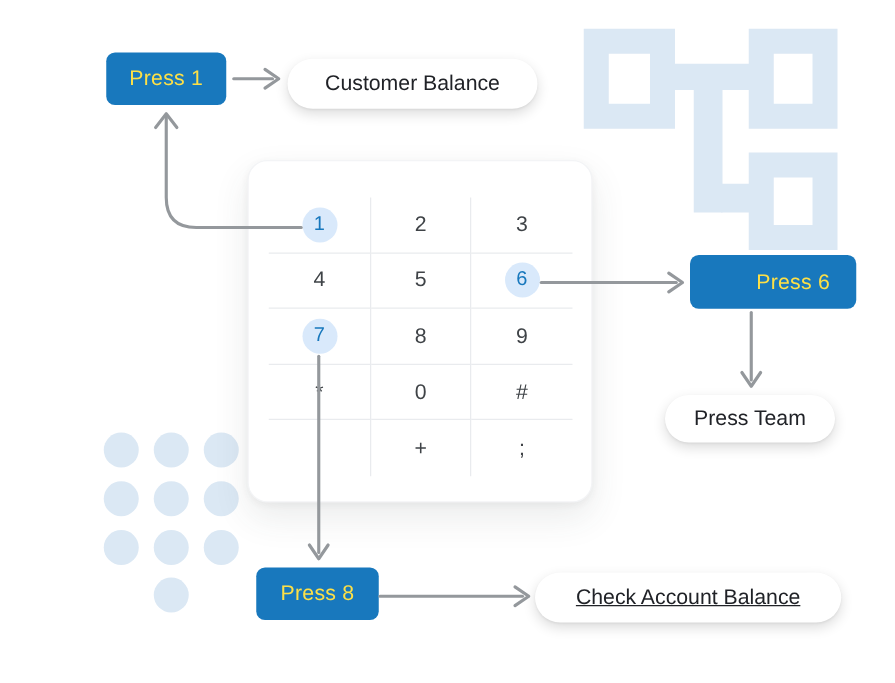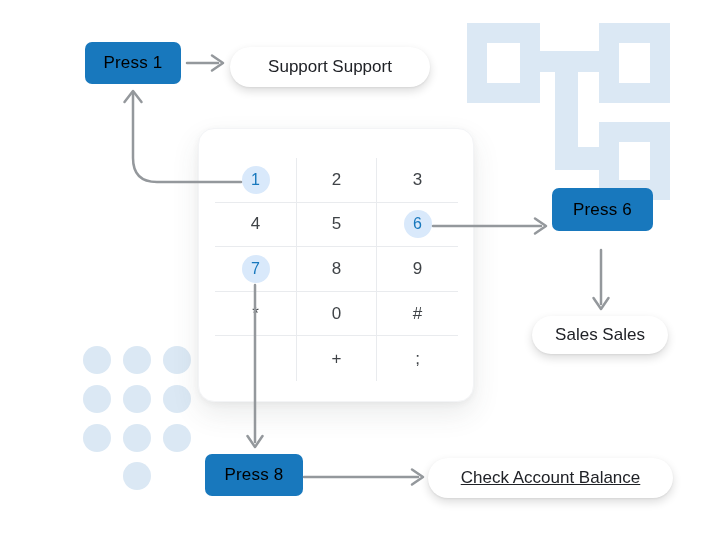--- a/index.html
+++ b/index.html
@@ -39,21 +39,21 @@
   .key:not(:nth-child(3n)){border-right:1px solid var(--line);}
   .key:nth-child(-n+12){border-bottom:1px solid var(--line);}
   .key .kl{display:inline-flex;align-items:center;justify-content:center;min-width:20px;height:28px;}
   .key.hl .kl{
     width:28px;height:28px;border-radius:50%;background:var(--circle-bg);
     color:var(--blue);font-size:16px;
   }
   
   .press-btn{
     position:absolute;display:flex;align-items:center;justify-content:center;
-    background:var(--blue);color:#000000;font-size:17px;border-radius:7px;
+    background:var(--blue);color:#fde047;font-size:17px;border-radius:7px;
     z-index:2;letter-spacing:.2px;
   }
   
   .pill{
     position:absolute;display:flex;align-items:center;justify-content:center;
     background:#fff;color:var(--pill-text);font-size:17px;border-radius:999px;
     box-shadow:0 1px 2px rgba(0,0,0,.06),0 4px 10px rgba(0,0,0,.14);
     z-index:2;
   }
   
@@ -131,25 +131,25 @@
       <div class="key">
           <span class="kl">+</span>
         </div>
       <div class="key">
           <span class="kl">;</span>
         </div>
     </div>
   </div>
 
   <div class="press-btn" style="left:85px;top:42px;width:96px;height:42px;">Press 1</div>
-  <div class="press-btn" style="left:552px;top:188px;width:101px;height:43px;">Press 6</div>
+  <div class="press-btn" style="left:552px;top:204px;width:101px;height:43px;padding-left:32px;">Press 6</div>
   <div class="press-btn" style="left:205px;top:454px;width:98px;height:42px;">Press 8</div>
 
-  <div class="pill" style="left:230px;top:47px;width:200px;height:40px;">Support Support</div>
-  <div class="pill" style="left:532px;top:316px;width:136px;height:38px;">Sales Sales</div>
+  <div class="pill" style="left:230px;top:47px;width:200px;height:40px;">Customer Balance</div>
+  <div class="pill" style="left:532px;top:316px;width:136px;height:38px;">Press Team</div>
   <div class="pill" style="left:428px;top:458px;width:245px;height:40px;text-decoration:underline;">Check Account Balance</div>
 
   <svg class="arrows" width="716" height="546" viewBox="0 0 716 546">
 
     <path d="M 241 182 H 157 Q 133 182 133 158 V 93"></path>
     <path d="M 124.5 102 L 133 91 L 141.5 102"></path>
 
     <path d="M 187 63 H 218"></path>
     <path d="M 212 55.5 L 223 63 L 212 70.5"></path>
 

